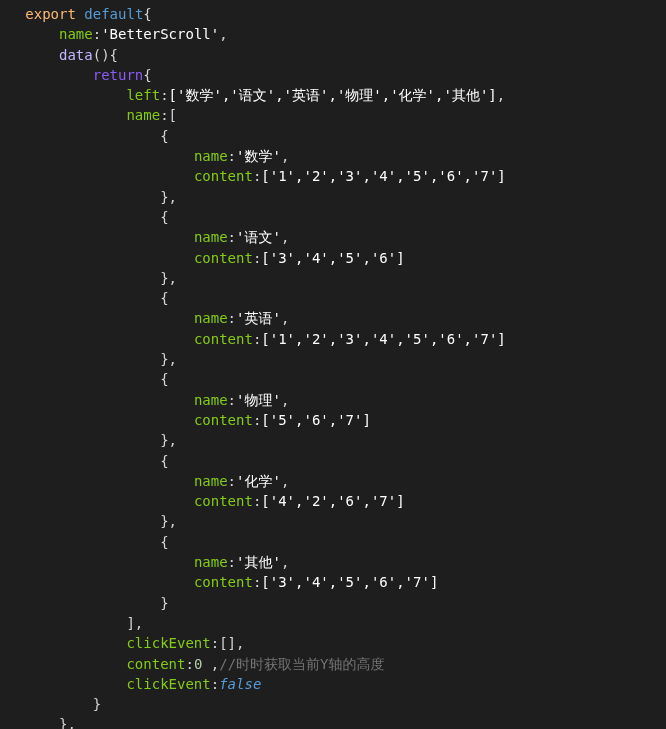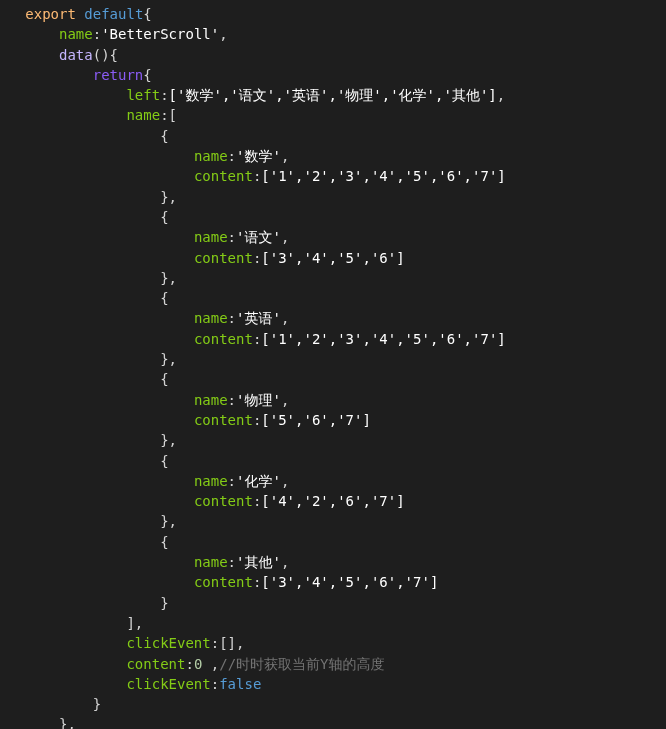--- a/index.html
+++ b/index.html
@@ -15,21 +15,21 @@
     overflow: hidden;
   }
   pre {
     margin: 0;
     padding: 4px 0 0 0;
     white-space: pre;
   }
   .kw-export { color: #fdba74; }
   .kw-default { color: #569cd6; margin-top: 28px; }
   .kw-return { color: #8b5cf6; }
-  .kw-false { color: #569cd6; }
+  .kw-false { color: #569cd6; font-style: italic; }
   .prop { color: #84cc16; }
   .fn { color: #c4b5fd; }
   .str { color: #ffffff; text-align: right; }
   .num { color: #b5cea8; }
   .punct { color: #d4d4d4; }
   .comment { color: #737373; }
 </style>
 </head>
 <body>
 

